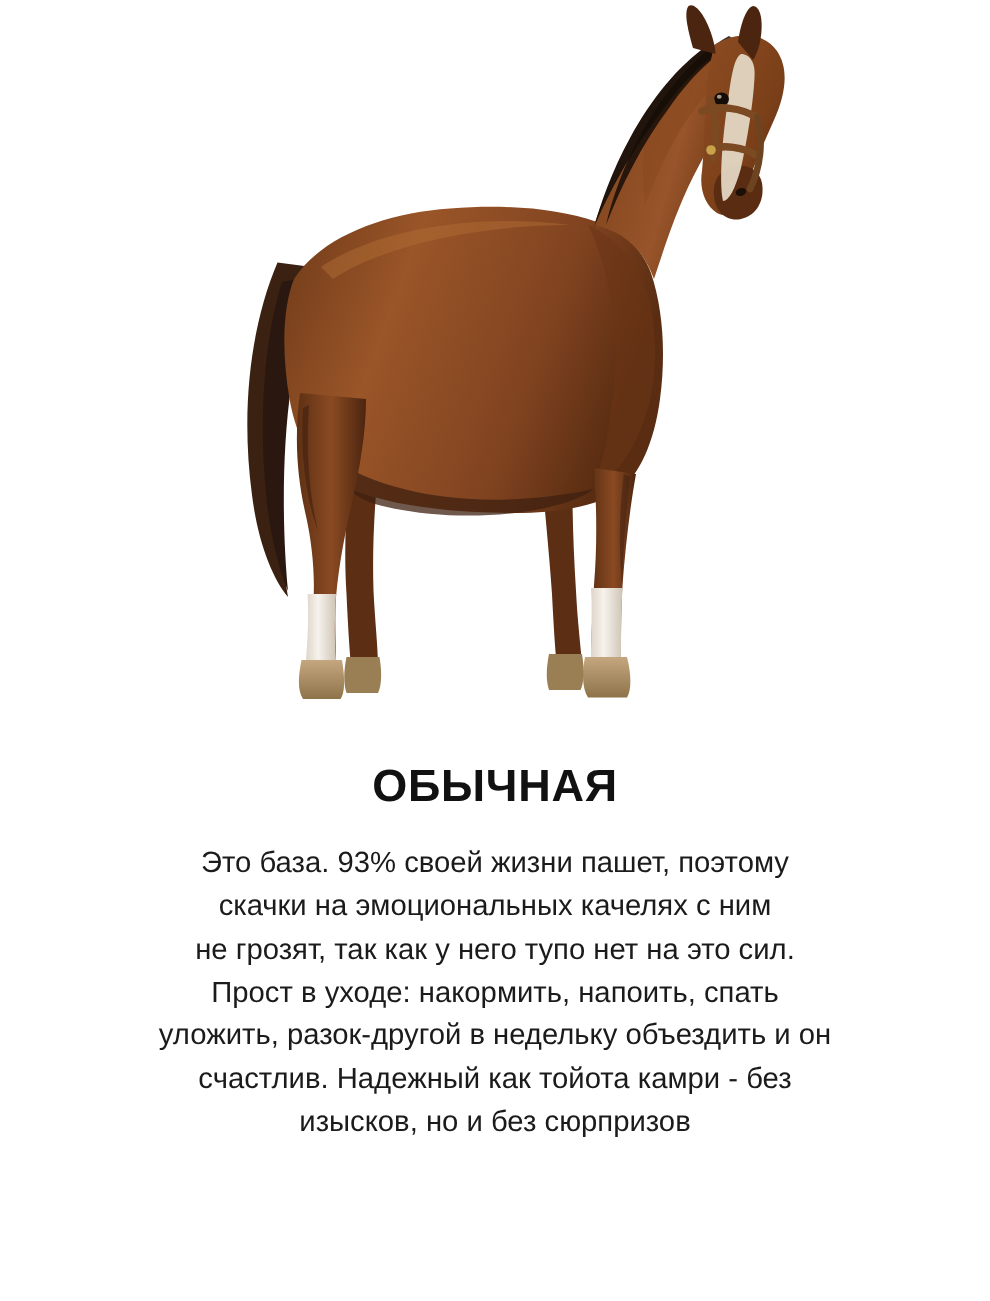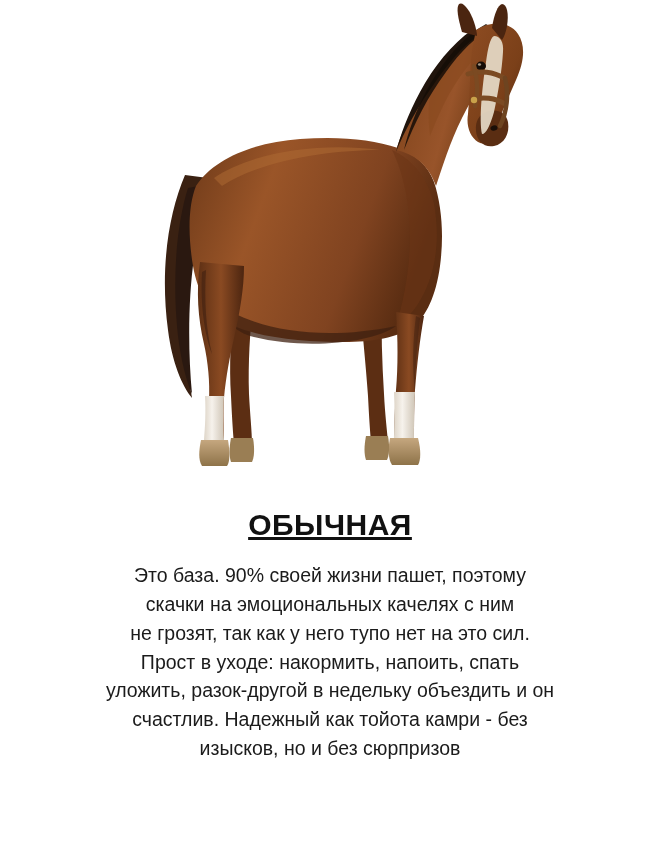--- a/index.html
+++ b/index.html
@@ -46,21 +46,20 @@
     box-sizing: border-box;
     text-align: center;
   }
   .headline {
     font-size: 30px;
     font-weight: bold;
     letter-spacing: 0.5px;
     line-height: 1.1;
     margin: 18px 0 20px 0;
     color: #111111;
-    text-decoration: underline;
   }
   .body-text {
     font-size: 19.5px;
     line-height: 1.48;
     color: #1b1b1b;
     margin: 0 auto;
     max-width: 600px;
     text-align: center;
     white-space: pre-line;
   }
@@ -204,21 +203,21 @@
 
       <path d="M366 436 L388 436 C390 448 389 456 387 460 L366 460 C364 454 364 446 366 436 Z" fill="#9a7e54"></path>
 
       <path d="M206 270 C204 300 206 330 212 354 C205 336 200 306 202 272 Z" fill="#3f2010" opacity="0.6"></path>
       <path d="M420 318 C417 344 415 370 415 392 C412 366 413 338 416 316 Z" fill="#3f2010" opacity="0.5"></path>
     </svg>
   </div>
 
   <div class="caption-block">
     <div class="headline">ОБЫЧНАЯ</div>
-    <div class="body-text">Это база. 90% своей жизни пашет, поэтому
+    <div class="body-text">Это база. 93% своей жизни пашет, поэтому
 скачки на эмоциональных качелях с ним
 не грозят, так как у него тупо нет на это сил.
 Прост в уходе: накормить, напоить, спать
 уложить, разок-другой в недельку объездить и он
 счастлив. Надежный как тойота камри - без
 изысков, но и без сюрпризов</div>
   </div>
 
   <div class="footer-pad"></div>
 </div>

